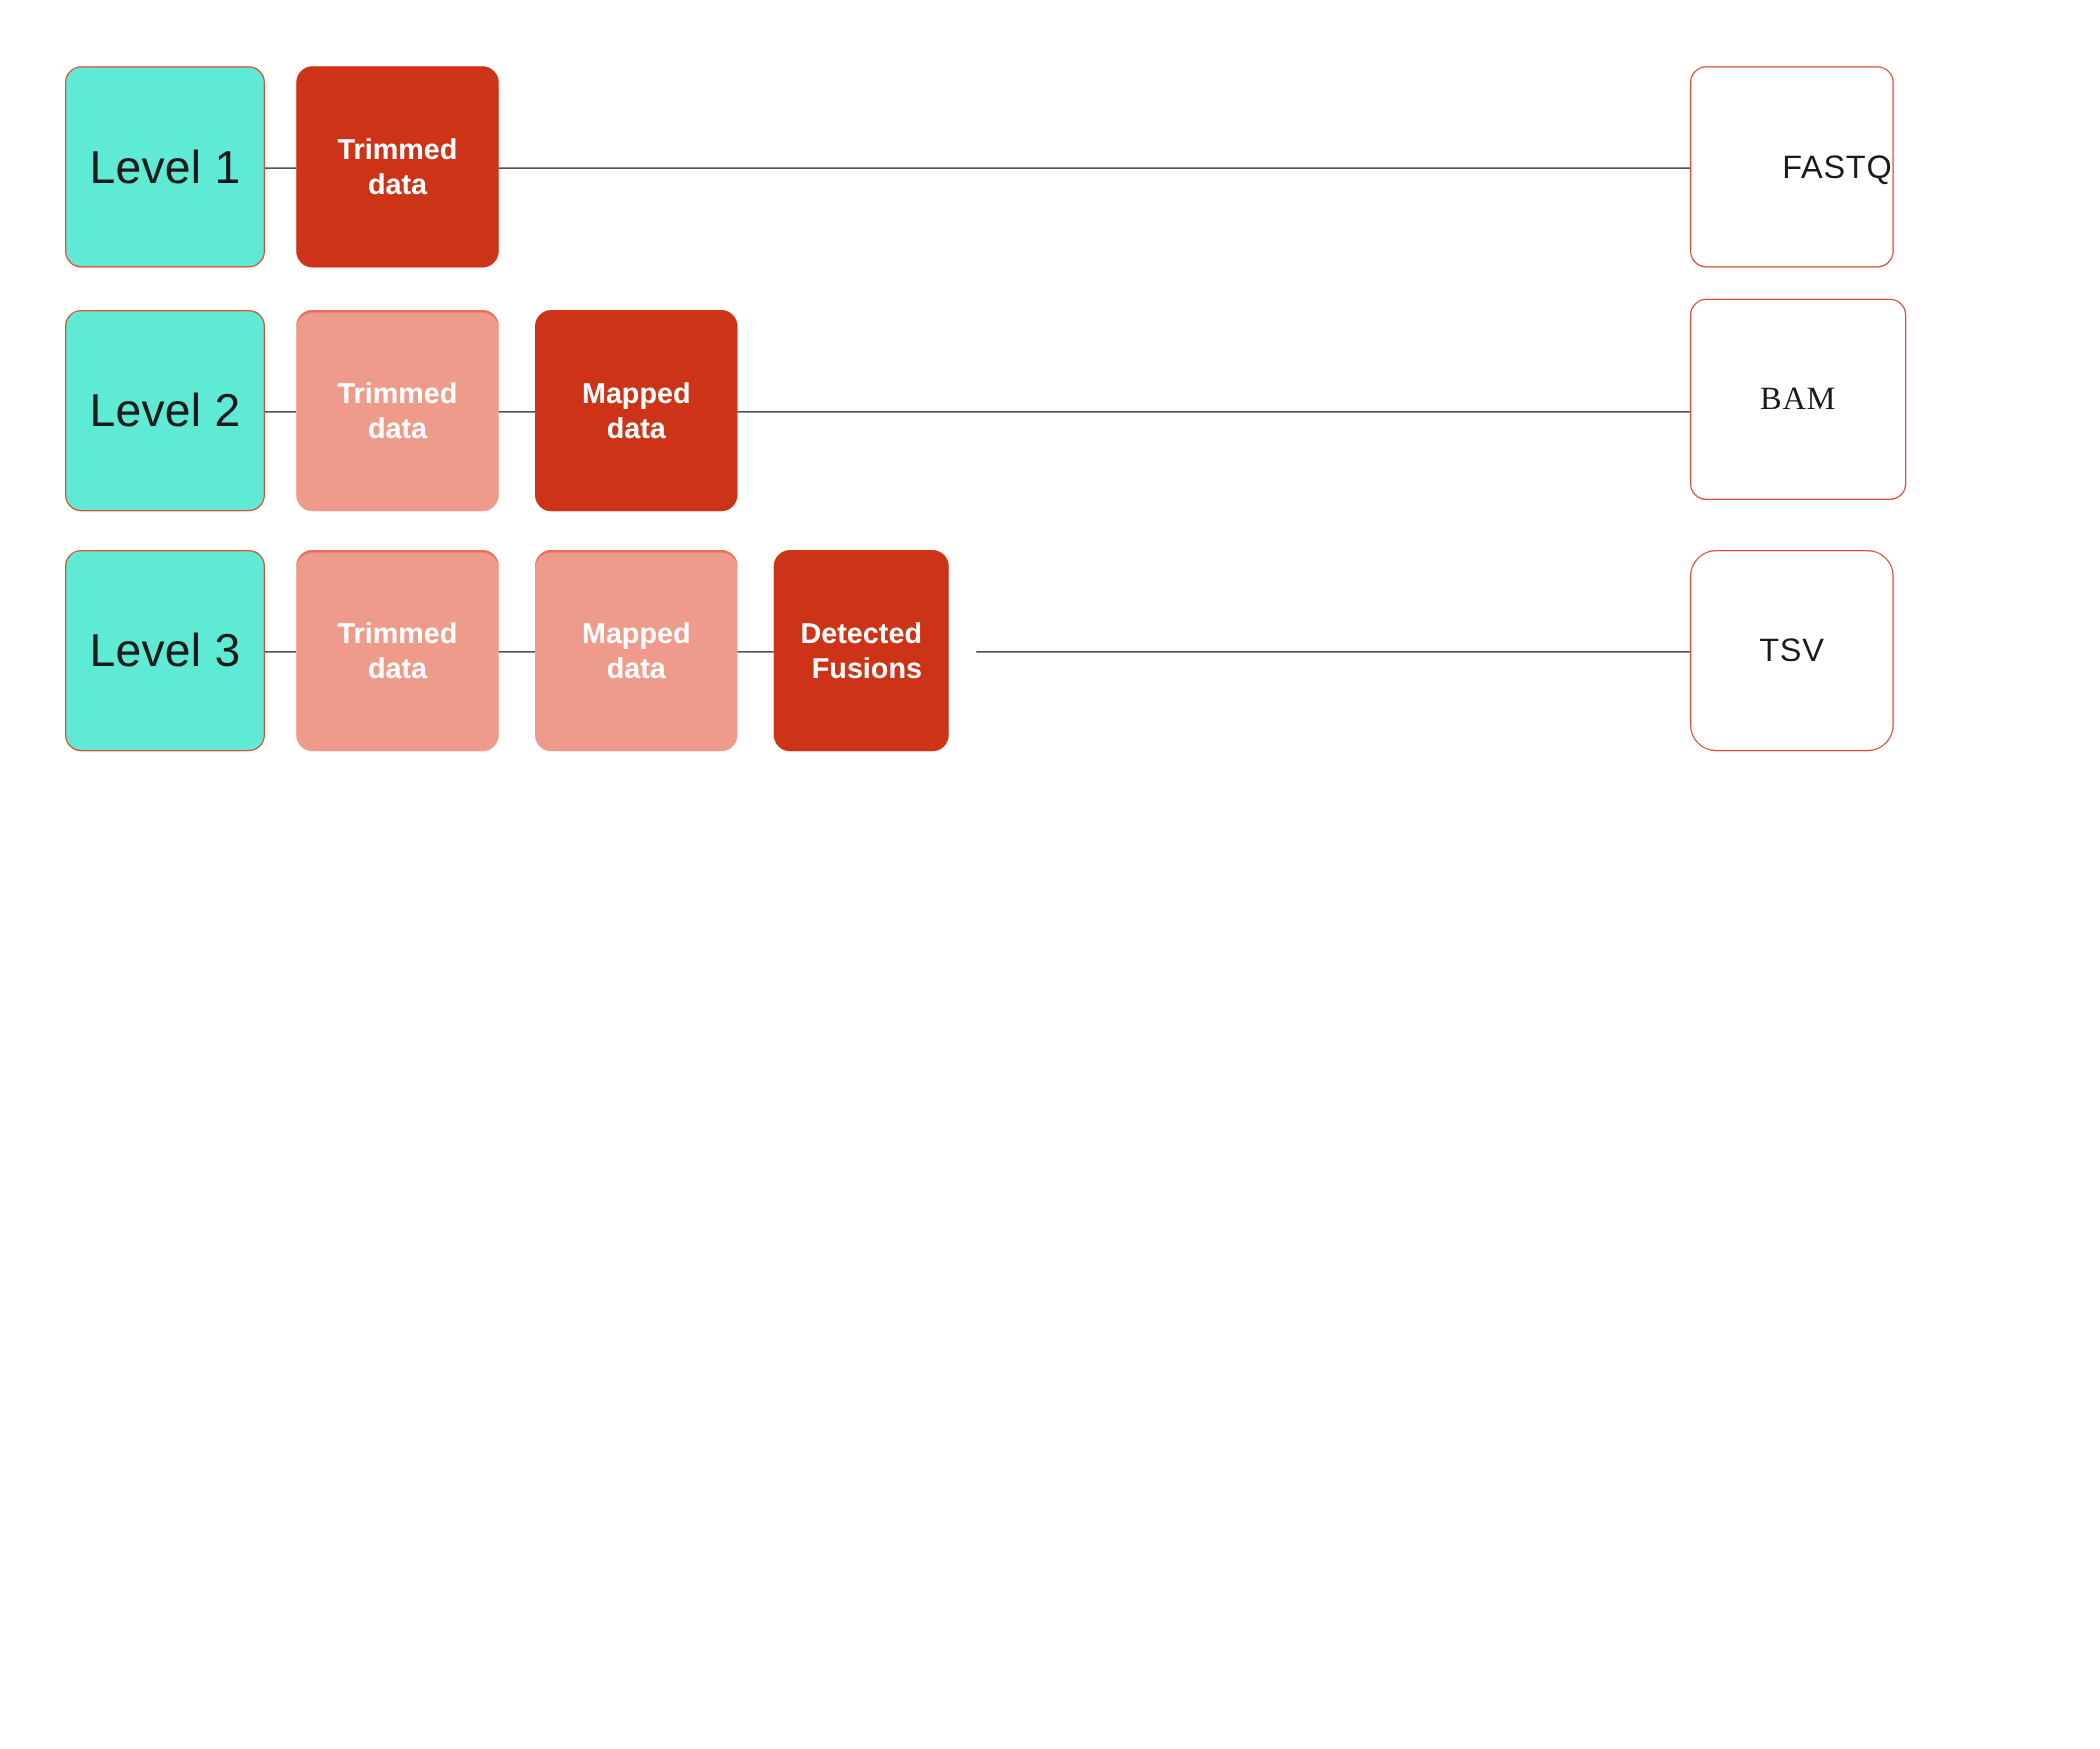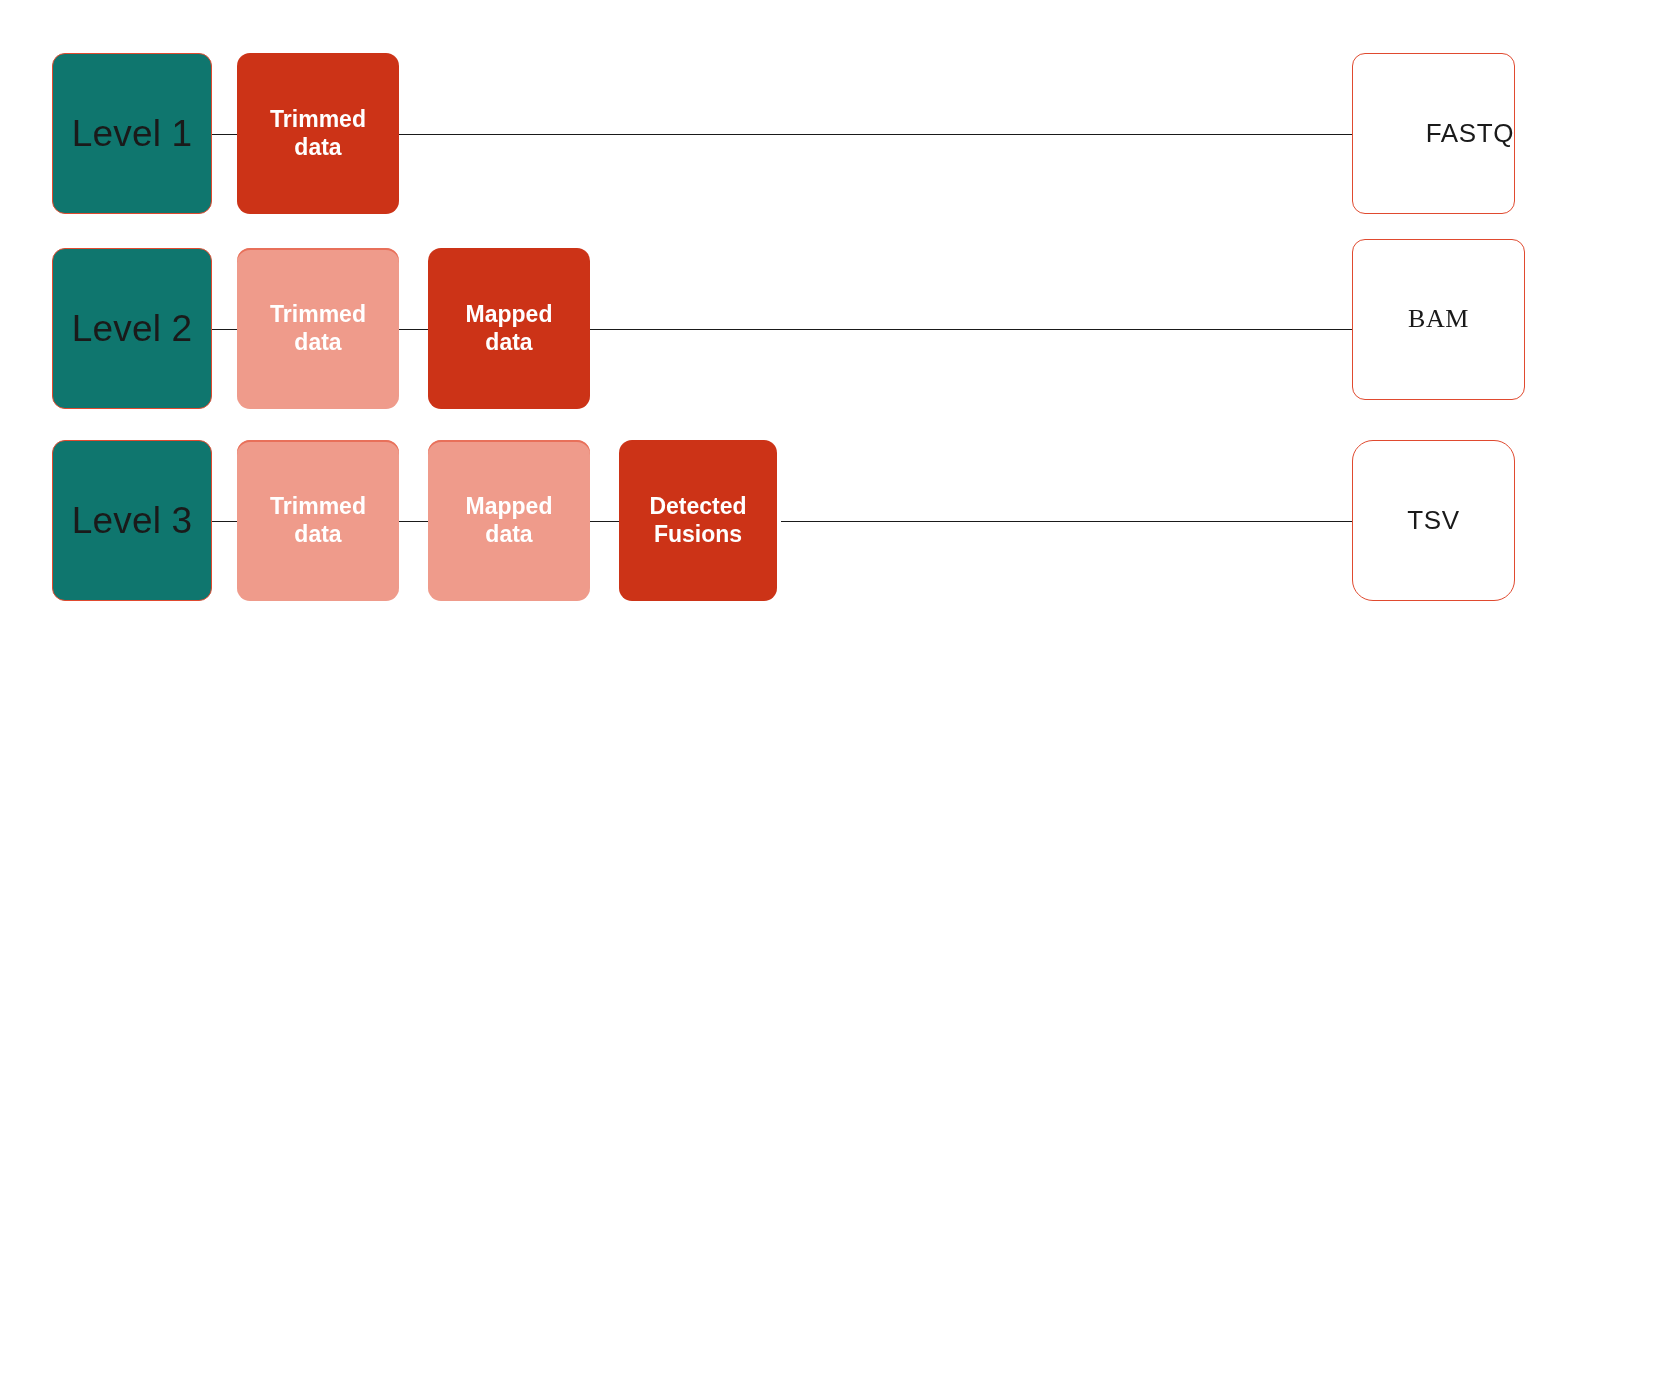--- a/index.html
+++ b/index.html
@@ -35,21 +35,21 @@
     border-radius: 13px;
     display: flex;
     align-items: center;
     justify-content: center;
     text-align: center;
     line-height: 1.18;
   }
 
   
   .level-node {
-    background: #0f766e;
+    background: #5eead4;
     border: 1.6px solid #e04a2f;
     color: #1a1a1a;
     font-size: 37px;
     font-weight: 400;
     letter-spacing: 0.2px;
   }
 
   
   .proc-node {
     border: none;
@@ -143,21 +143,21 @@
         </span>
       </div>
       <div class="connector" style="left: 399px; top: 520.5px; width: 29px;"></div>
       <div class="node proc-node faded" style="left: 428px; top: 440px; width: 162px; height: 161px;">
         <span class="label-lines">
           <span>Mapped</span>
           <span>data</span>
         </span>
       </div>
       <div class="connector" style="left: 590px; top: 520.5px; width: 29px;"></div>
-      <div class="node proc-node active" style="left: 619px; top: 440px; width: 158px; height: 161px;">
+      <div class="node proc-node active" style="left: 619px; top: 440px; width: 140px; height: 161px; text-align: right;">
         <span class="label-lines">
           <span>Detected</span>
           <span>Fusions</span>
         </span>
       </div>
       <div class="connector" style="left: 781px; top: 520.5px; width: 571px;"></div>
       <div class="node out-node" style="left: 1352px; top: 440px; width: 163px; height: 161px; border-radius: 21px;">
         <span>TSV</span>
       </div>
     </div>

